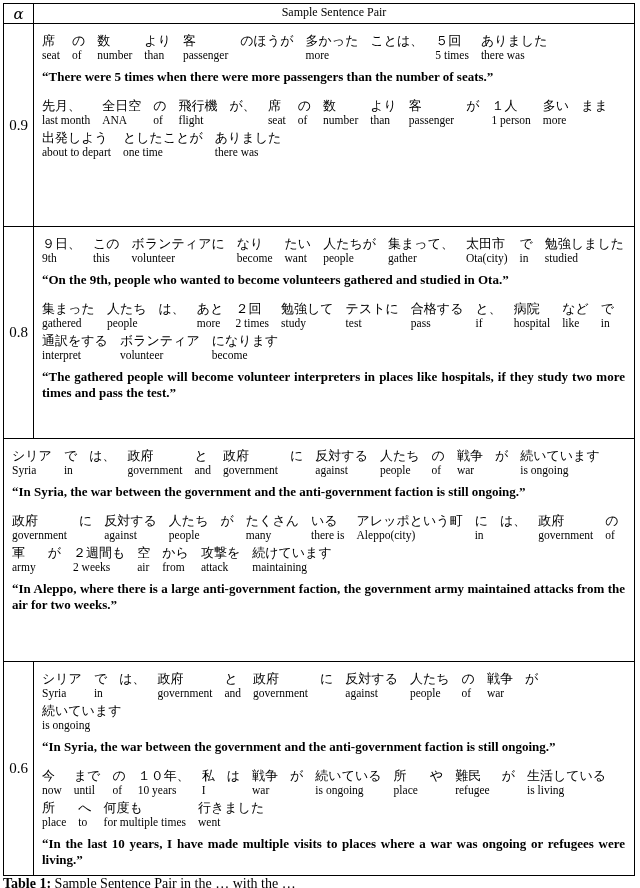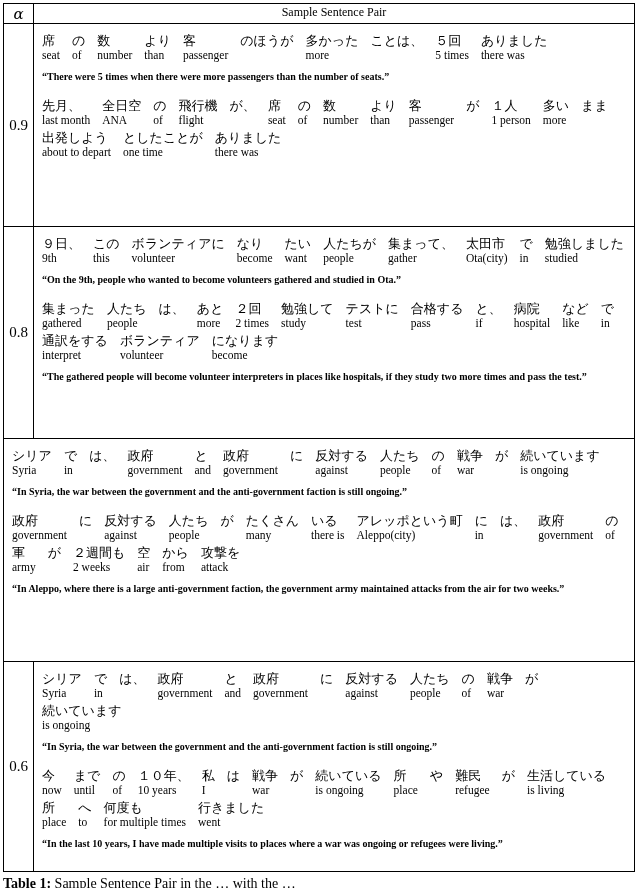--- a/index.html
+++ b/index.html
@@ -31,21 +31,21 @@
   #tbody .trow:nth-child(3){min-height:222px;}
   #tbody .trow:nth-child(4){min-height:209px;}
   .interlinear{
     display:flex;flex-wrap:wrap;column-gap:12px;row-gap:3px;
     align-items:flex-start;margin:0 0 2px 0;
   }
   .unit{display:inline-flex;flex-direction:column;}
   .ja{font-size:13px;line-height:16px;white-space:nowrap;}
   .gl{font-size:11.5px;line-height:13px;white-space:nowrap;}
   .translation{
-    font-size:10px;font-weight:700;line-height:16px;
+    font-size:13px;font-weight:700;line-height:16px;
     margin:7px 2px 13px 0;text-align:justify;
   }
   .pair:last-child .translation{margin-bottom:5px;}
   .caption{
     position:absolute;left:3px;top:875px;width:632px;
     font-size:14px;line-height:17px;text-align:justify;
   }
   .cap-label{font-weight:700;}
 </style>
 </head>
@@ -424,20 +424,24 @@
                 <span class="gl">air</span>
               </span>
               <span class="unit">
                 <span class="ja">から</span>
                 <span class="gl">from</span>
               </span>
               <span class="unit">
                 <span class="ja">攻撃を</span>
                 <span class="gl">attack</span>
               </span>
+              <span class="unit">
+                <span class="ja">続けています</span>
+                <span class="gl">maintaining</span>
+              </span>
             </div>
             <div class="translation">“In Aleppo, where there is a large anti-government faction, the government army maintained attacks from the air for two weeks.”</div>
           </div>
         </div>
       </div>
       <div class="trow">
         <div class="cell alpha-cell">0.6</div>
         <div class="cell main-cell content-cell">
           <div class="pair">
             <div class="interlinear">

